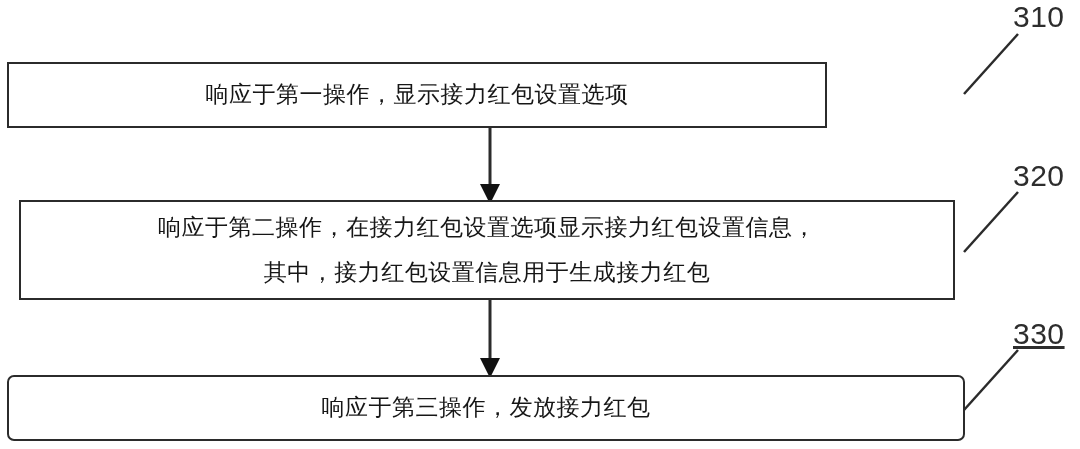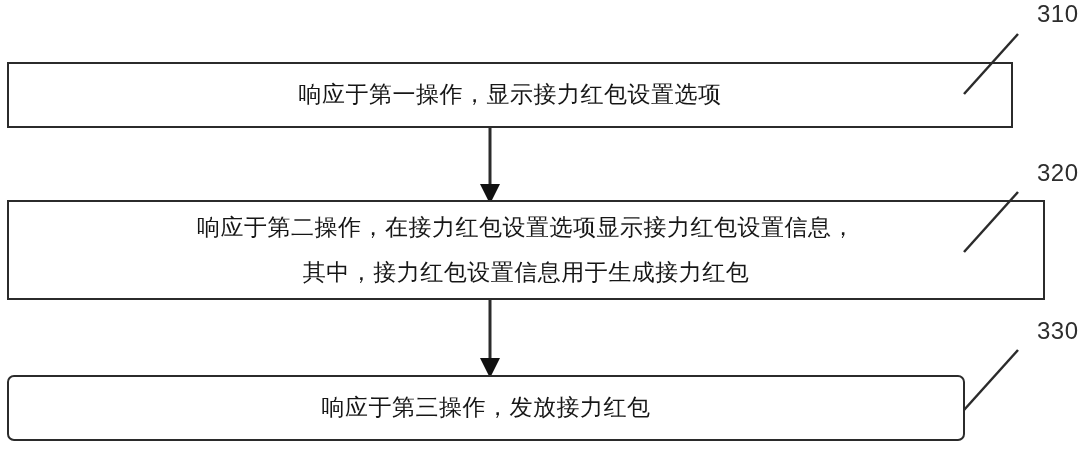--- a/index.html
+++ b/index.html
@@ -29,43 +29,42 @@
     text-align: center;
   }
   .box-line {
     font-family: "Liberation Serif", "DejaVu Serif", serif;
     font-size: 23px;
     line-height: 34px;
     color: #161616;
     letter-spacing: 0.5px;
     white-space: nowrap;
   }
-  #box-310 { left: 7px;  top: 62px;  width: 1006px; height: 66px; }
-  #box-320 { left: 7px;  top: 200px; width: 1038px; height: 100px; gap: 11px; }
+  #box-310 { left: 7px;  top: 62px;  width: 820px; height: 66px; }
+  #box-320 { left: 19px;  top: 200px; width: 936px; height: 100px; gap: 11px; }
   #box-330 { left: 7px;  top: 375px; width: 958px; height: 66px; border-radius: 7px; }
 
   .connector {
     position: absolute;
     width: 60px;
   }
   #conn-1 { left: 460px; top: 126px; height: 78px; }
   #conn-2 { left: 460px; top: 298px; height: 80px; }
 
   .ref-label {
     position: absolute;
     font-family: "Liberation Sans", "DejaVu Sans", sans-serif;
-    font-size: 24px;
+    font-size: 30px;
     font-weight: 400;
     color: #2d2d2d;
     letter-spacing: 0.5px;
-    margin-left: 24px;
   }
   #ref-310 { left: 1013px; top: 0px; }
   #ref-320 { left: 1013px; top: 159px; text-align: right; }
-  #ref-330 { left: 1013px; top: 317px; }
+  #ref-330 { left: 1013px; top: 317px; text-decoration: underline; }
 
   .leader {
     position: absolute;
   }
   #leader-310 { left: 960px; top: 30px;  width: 62px; height: 68px; }
   #leader-320 { left: 960px; top: 188px; width: 62px; height: 68px; }
   #leader-330 { left: 960px; top: 346px; width: 62px; height: 68px; }
 </style>
 </head>
 <body>

